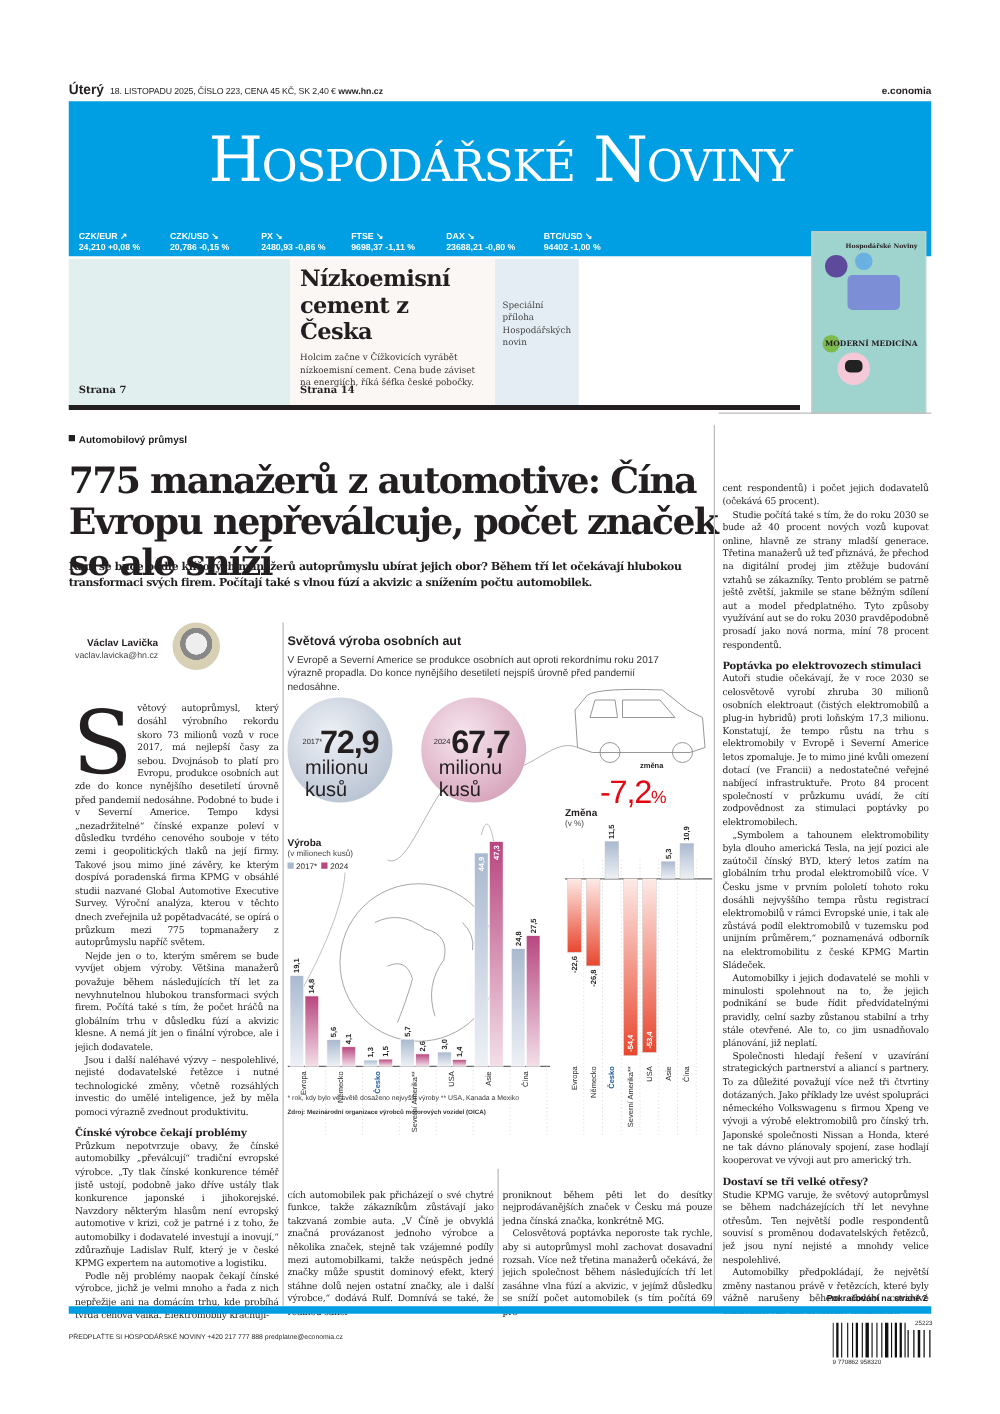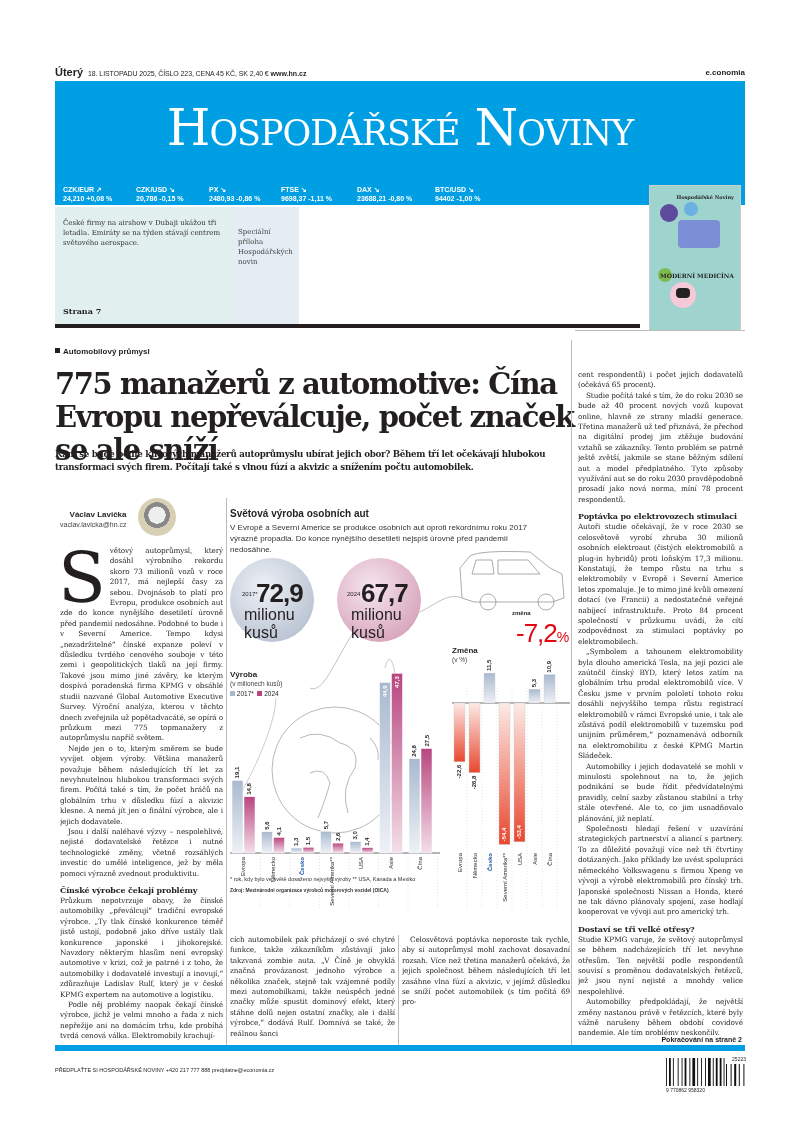--- a/index.html
+++ b/index.html
@@ -19,58 +19,58 @@
   .ticker .val { font-size: 7px; }
 
   .promo-row { position: absolute; left: 55px; top: 207px; width: 585px; height: 117px; display: flex; }
   .promo { position: relative; padding: 6px 8px; }
   .promo h2 { font-family: "DejaVu Serif", serif; font-size: 18px; line-height: 21px; font-weight: bold; color: #231f20; letter-spacing: -0.5px; }
   .promo p { font-size: 7px; line-height: 10px; margin-top: 5px; color: #333; }
   .promo .page { position: absolute; left: 8px; bottom: 8px; font-size: 8px; font-weight: bold; }
   .promo1 { width: 177px; background: #f2d5ca; }
   .promo2 { width: 177px; background: #e2efef; }
   .promo3 { width: 164px; background: #fbf7f5; }
-  .promo4 { width: 67px; background: #e4edf3; padding: 20px 6px; font-size: 7px; line-height: 10px; color: #444; }
+  .promo4 { width: 67px; background: #e4edf3; padding: 32px 6px; font-size: 7px; line-height: 10px; color: #444; }
   .promo-rule { position: absolute; left: 55px; top: 324px; width: 585px; height: 4px; background: #231f20; }
   .supplement { position: absolute; left: 649px; top: 185px; width: 92px; height: 146px; background: #9fd3cd; border: 1px solid #ccc; }
   .supplement .s-title { position: absolute; top: 8px; right: 6px; font-size: 5px; font-weight: bold; }
   .supplement .s-name { position: absolute; top: 86px; right: 6px; font-size: 6px; font-weight: bold; text-align: right; line-height: 8px; }
   .supplement .blob { position: absolute; border-radius: 50%; }
 
   .rubric { position: absolute; left: 55px; top: 347px; font-family: Liberation Sans, sans-serif; font-weight: bold; font-size: 8px; }
   .rubric .sq { display: inline-block; width: 5px; height: 5px; background: #231f20; margin-right: 3px; vertical-align: 1px; }
   .headline { position: absolute; left: 55px; top: 368px; width: 520px; font-family: "DejaVu Serif", serif; font-weight: bold; font-size: 29px; line-height: 33px; letter-spacing: -1.4px; }
   .lead { position: absolute; left: 55px; top: 448px; width: 520px; font-weight: bold; font-size: 8.7px; line-height: 13px; letter-spacing: -0.3px; }
   .col-divider { position: absolute; width: 1px; background: #bbb; }
 
   .author { position: absolute; left: 60px; top: 510px; font-family: "Liberation Sans", sans-serif; text-align: right; }
   .author .name { font-weight: bold; font-size: 8px; }
   .author .mail { font-size: 7px; color: #444; margin-top: 2px; }
   .avatar { position: absolute; left: 138px; top: 498px; width: 38px; height: 38px; border-radius: 50%; background: radial-gradient(circle at 50% 45%, #eee 0 30%, #888 31% 45%, #d8d0b5 46%); }
 
-  .col { position: absolute; font-size: 7.3px; line-height: 10.4px; text-align: justify; letter-spacing: -0.15px; }
+  .col { position: absolute; font-size: 7.3px; line-height: 10.4px; text-align: justify; letter-spacing: -0.15px; margin-top: 16px; }
   .col p { text-indent: 8px; }
   .col p.noindent { text-indent: 0; }
   .col h4 { font-size: 8px; font-weight: bold; margin-top: 6px; line-height: 11px; }
   .dropcap { float: left; font-size: 70px; line-height: 60px; margin: 2px 4px 0 -2px; }
   .col-left { left: 60px; top: 546px; width: 163px; height: 498px; overflow: hidden; }
   .col-mid1 { left: 230px; top: 935px; width: 165px; height: 110px; overflow: hidden; }
   .col-mid2 { left: 402px; top: 935px; width: 168px; height: 110px; overflow: hidden; }
   .col-right { left: 578px; top: 370px; width: 165px; height: 665px; overflow: hidden; }
   .cont { position: absolute; right: 58px; top: 1036px; font-family: "Liberation Sans", sans-serif; font-size: 7px; font-weight: bold; }
 
   .graphic { position: absolute; left: 230px; top: 498px; width: 340px; height: 420px; font-family: "Liberation Sans", sans-serif; }
   .graphic .g-title { position: absolute; left: 0; top: 10px; font-weight: bold; font-size: 10px; }
   .graphic .g-desc { position: absolute; left: 0; top: 24px; width: 320px; font-size: 8px; line-height: 11px; color: #333; }
   .bubble { position: absolute; border-radius: 50%; }
   .bubble .num { position: absolute; font-size: 26px; font-weight: bold; color: #231f20; letter-spacing: -1px; }
   .bubble .yr { position: absolute; font-size: 6px; }
   .bubble .unit { position: absolute; font-size: 16px; color: #231f20; }
   .change-lbl { position: absolute; left: 282px; top: 112px; font-size: 6px; font-weight: bold; }
-  .change-val { position: absolute; left: 250px; top: 120px; font-size: 26px; color: #e30613; letter-spacing: -1px; margin-left: 36px; }
+  .change-val { position: absolute; left: 250px; top: 120px; font-size: 26px; color: #e30613; letter-spacing: -1px; }
   .change-val .pct { font-size: 14px; }
   .footnote { position: absolute; left: 0; top: 378px; font-size: 5.5px; color: #333; }
   .source { position: absolute; left: 0; top: 389px; font-size: 5px; font-weight: bold; color: #333; }
 
   .footer-bar { position: absolute; left: 55px; top: 1045px; width: 690px; height: 6px; background: #009fe3; }
   .footer-text { position: absolute; left: 55px; top: 1067px; font-family: "Liberation Sans", sans-serif; font-size: 5.5px; color: #231f20; }
   .barcode { position: absolute; left: 666px; top: 1058px; width: 80px; height: 36px; }
   .barcode .digits { position: absolute; font-family: "Liberation Sans", sans-serif; font-size: 5px; }
 </style>
 </head>
@@ -114,22 +114,26 @@
     <div class="ticker" style="left:372px">
       <span>BTC/USD</span>
       <span>↘</span><br>
       <span class="val">94402 -1,00 %</span>
     </div>
   </div>
 </div>
 
 <div class="promo-row">
   <div class="promo promo2">
-    <p>České firmy na airshow v Dubaji ukážou tři letadla. Emiráty se na týden stávají centrem světového aerospace.</p>
     <div class="page">Strana 7</div>
+  </div>
+  <div class="promo promo3">
+    <h2>Nízkoemisní cement z Česka</h2>
+    <p>Holcim začne v Čížkovicích vyrábět nízkoemisní cement. Cena bude záviset na energiích, říká šéfka české pobočky.</p>
+    <div class="page">Strana 14</div>
   </div>
   <div class="promo promo4">Speciální příloha Hospodářských novin</div>
 </div>
 <div class="promo-rule"></div>
 
 <div class="supplement">
   <div class="s-title">Hospodářské Noviny</div>
   <div class="blob" style="left:10px;top:18px;width:18px;height:18px;background:#5e4a9c"></div>
   <div class="blob" style="left:34px;top:16px;width:14px;height:14px;background:#6ab0e0"></div>
   <div class="blob" style="left:28px;top:34px;width:42px;height:28px;border-radius:4px;background:#7c8fd6"></div>
@@ -300,20 +304,21 @@
     </svg>
 
   <div class="footnote">* rok, kdy bylo ve světě dosaženo nejvyšší výroby    ** USA, Kanada a Mexiko</div>
   <div class="source">Zdroj: Mezinárodní organizace výrobců motorových vozidel (OICA)</div>
 </div>
 
 <div class="col col-mid1">
   <p class="noindent">cích automobilek pak přicházejí o své chytré funkce, takže zákazníkům zůstávají jako takzvaná zombie auta. „V Číně je obvyklá značná provázanost jednoho výrobce a několika značek, stejně tak vzájemné podíly mezi automobilkami, takže neúspěch jedné značky může spustit dominový efekt, který stáhne dolů nejen ostatní značky, ale i další výrobce,“ dodává Rulf. Domnívá se také, že reálnou šanci</p>
 </div>
 <div class="col col-mid2">
+  <p class="noindent">proniknout během pěti let do desítky nejprodávanějších značek v Česku má pouze jedna čínská značka, konkrétně MG.</p>
   <p>Celosvětová poptávka neporoste tak rychle, aby si autoprůmysl mohl zachovat dosavadní rozsah. Více než třetina manažerů očekává, že jejich společnost během následujících tří let zasáhne vlna fúzí a akvizic, v jejímž důsledku se sníží počet automobilek (s tím počítá 69 pro-</p>
 </div>
 
 <div class="col col-right">
   <p class="noindent">cent respondentů) i počet jejich dodavatelů (očekává 65 procent).</p>
   <p>Studie počítá také s tím, že do roku 2030 se bude až 40 procent nových vozů kupovat online, hlavně ze strany mladší generace. Třetina manažerů už teď přiznává, že přechod na digitální prodej jim ztěžuje budování vztahů se zákazníky. Tento problém se patrně ještě zvětší, jakmile se stane běžným sdílení aut a model předplatného. Tyto způsoby využívání aut se do roku 2030 pravděpodobně prosadí jako nová norma, míní 78 procent respondentů.</p>
   <h4>Poptávka po elektrovozech stimulaci</h4>
   <p class="noindent">Autoři studie očekávají, že v roce 2030 se celosvětově vyrobí zhruba 30 milionů osobních elektroaut (čistých elektromobilů a plug-in hybridů) proti loňským 17,3 milionu. Konstatují, že tempo růstu na trhu s elektromobily v Evropě i Severní Americe letos zpomaluje. Je to mimo jiné kvůli omezení dotací (ve Francii) a nedostatečné veřejné nabíjecí infrastruktuře. Proto 84 procent společností v průzkumu uvádí, že cítí zodpovědnost za stimulaci poptávky po elektromobilech.</p>
   <p>„Symbolem a tahounem elektromobility byla dlouho americká Tesla, na její pozici ale zaútočil čínský BYD, který letos zatím na globálním trhu prodal elektromobilů více. V Česku jsme v prvním pololetí tohoto roku dosáhli nejvyššího tempa růstu registrací elektromobilů v rámci Evropské unie, i tak ale zůstává podíl elektromobilů v tuzemsku pod unijním průměrem,“ poznamenává odborník na elektromobilitu z české KPMG Martin Sládeček.</p>
   <p>Automobilky i jejich dodavatelé se mohli v minulosti spolehnout na to, že jejich podnikání se bude řídit předvídatelnými pravidly, celní sazby zůstanou stabilní a trhy stále otevřené. Ale to, co jim usnadňovalo plánování, již neplatí.</p>

